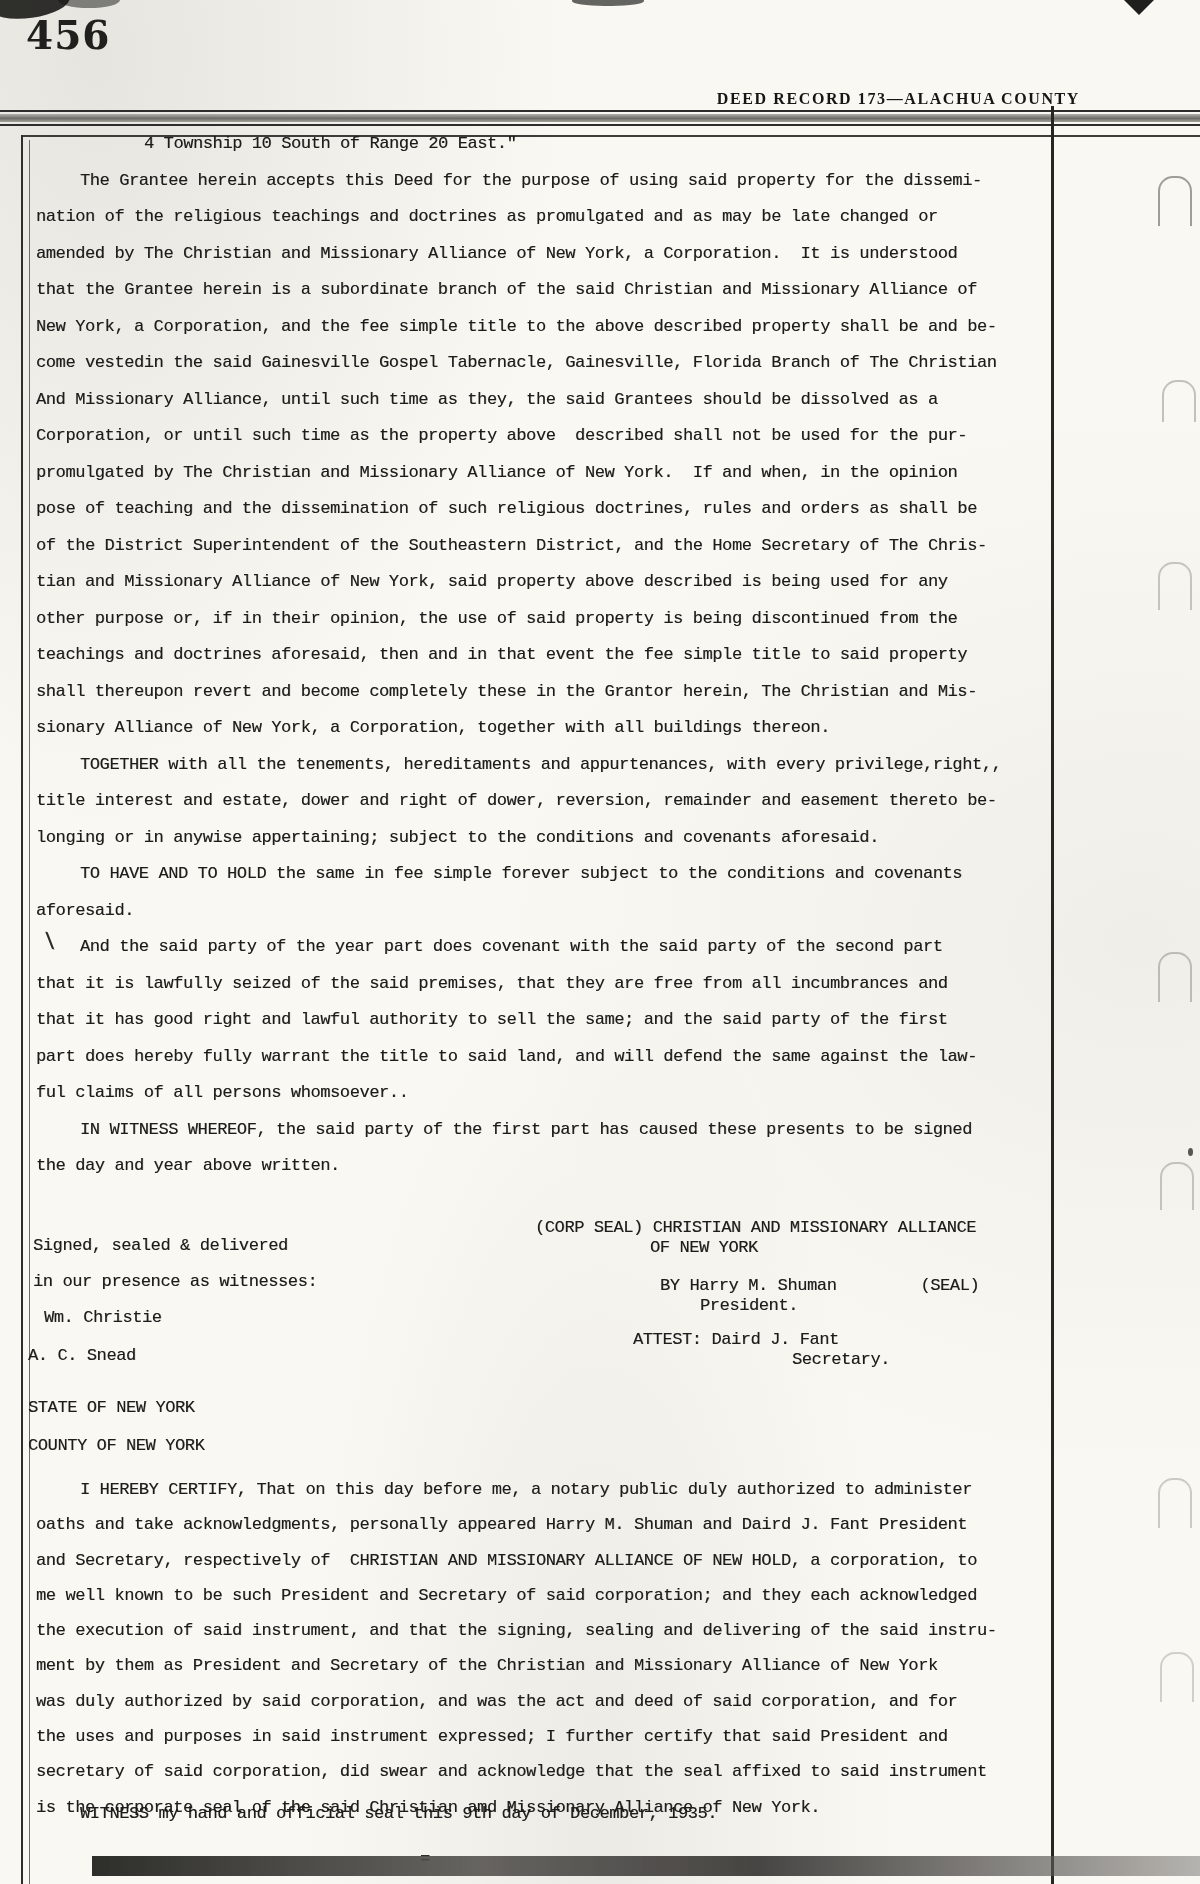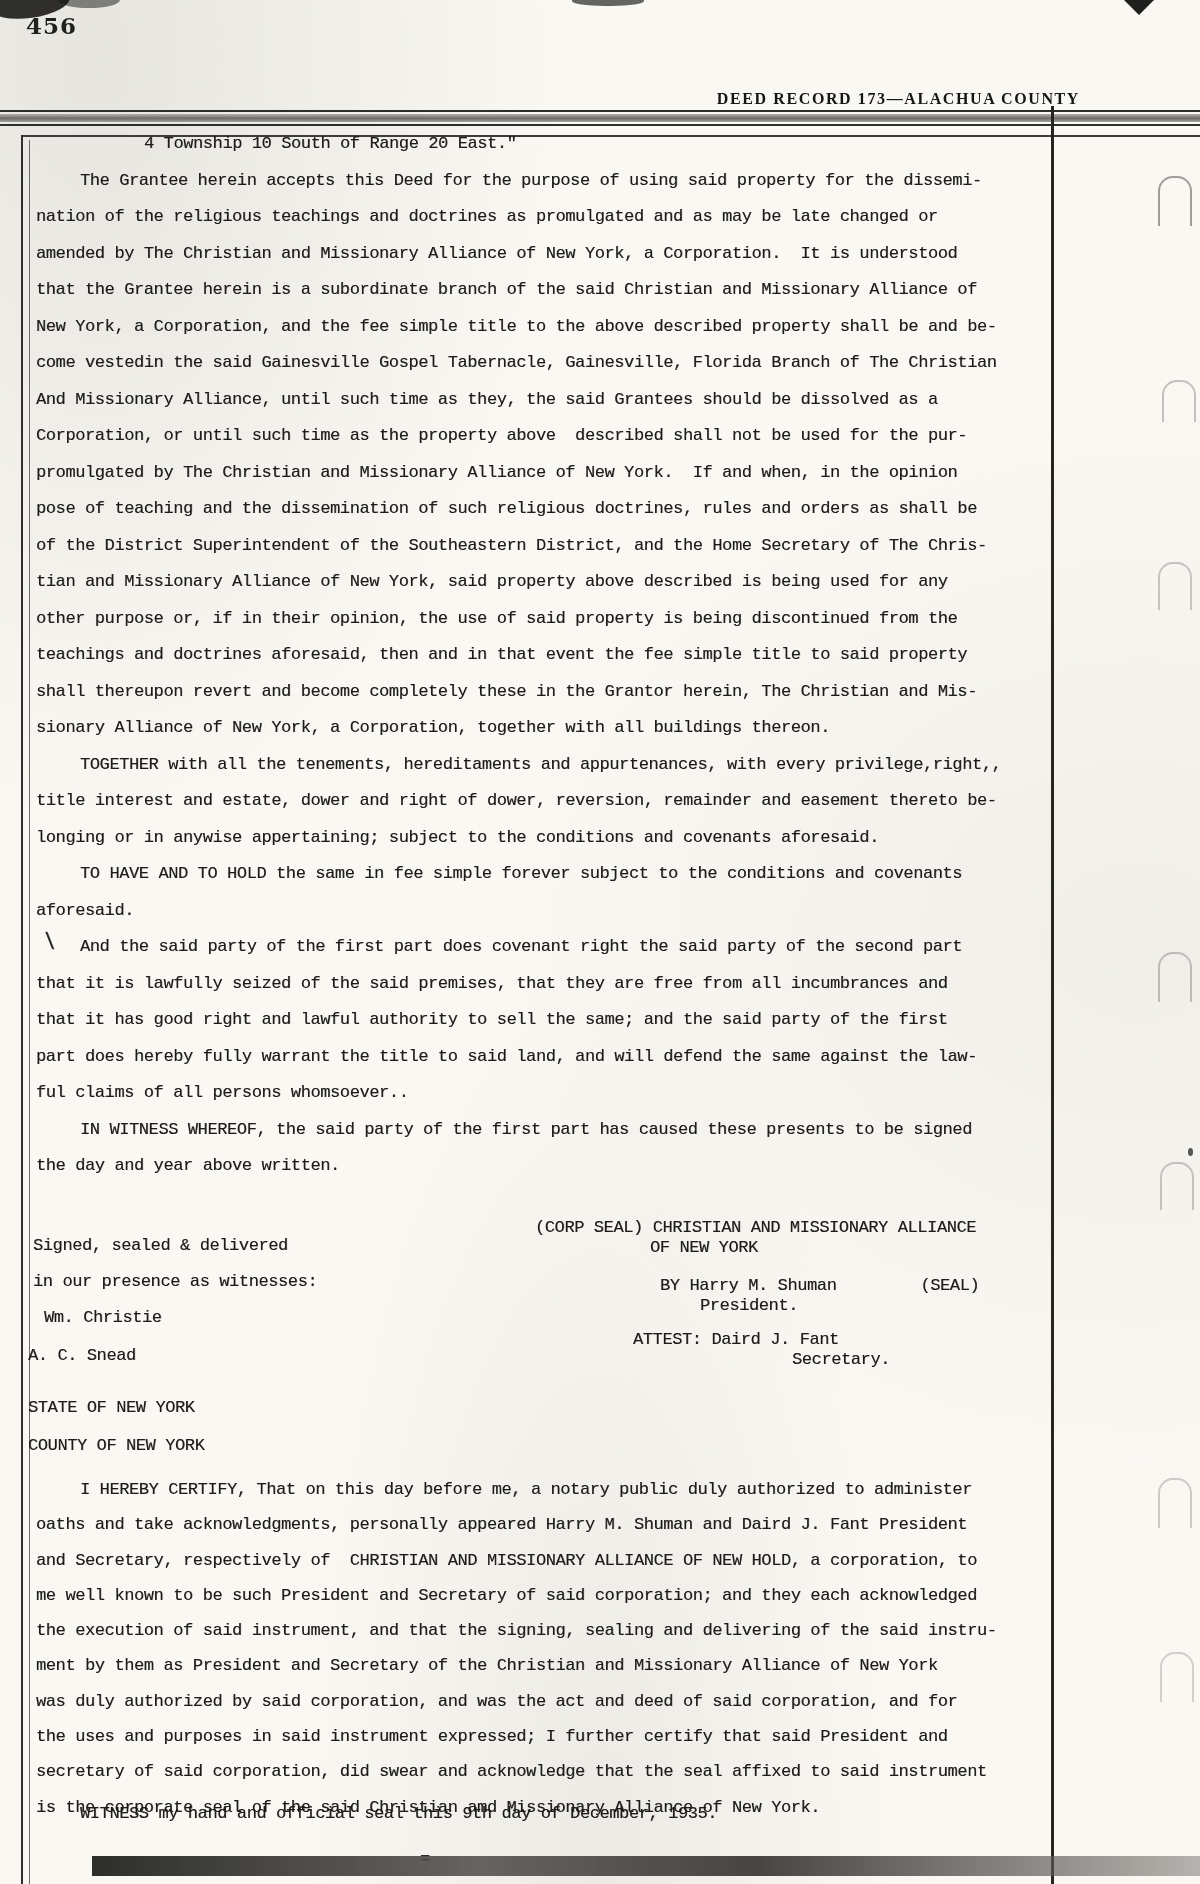--- a/index.html
+++ b/index.html
@@ -8,21 +8,21 @@
     background:#f9f8f3;
     background-image:
       radial-gradient(ellipse at 8% 3%, rgba(60,60,55,0.10), transparent 30%),
       radial-gradient(ellipse at 95% 50%, rgba(80,80,75,0.06), transparent 40%),
       radial-gradient(ellipse at 50% 99%, rgba(70,70,65,0.08), transparent 35%);
     font-family:"Liberation Mono", monospace; color:#1d1c1a;
   }
   .typed { font-size:17px; letter-spacing:-0.4px; white-space:pre;
            text-shadow:0.4px 0.4px 0.3px rgba(25,25,22,0.45); }
   .pagenum { position:absolute; top:12px; left:26px;
-             font-family:"DejaVu Serif", serif; font-weight:700; font-size:23px;
+             font-family:"DejaVu Serif", serif; font-weight:700; font-size:39px;
              letter-spacing:1px; color:#20201e; }
   .hdr { position:absolute; top:50px; left:0; width:1080px; text-align:right;
          font-family:"Liberation Serif", serif; font-weight:700; font-size:16px;
          letter-spacing:1.6px; color:#161614;margin-top:40px; }
   
   .rule-a   { position:absolute; top:110px; left:0; width:100%; height:2px; background:#2d2d2d; }
   .ruleband { position:absolute; top:114px; left:0; width:100%; height:8px;
               background:linear-gradient(180deg,#b3b1ac,#6e6c68 55%,#a5a39e); }
   .rule-b   { position:absolute; top:124px; left:0; width:100%; height:2px; background:#2d2d2d; }
   .rule-c   { position:absolute; top:135px; left:22px; right:0; height:2px; background:#3d3c3a; }
@@ -82,21 +82,21 @@
     <div class="ln typed">tian and Missionary Alliance of New York, said property above described is being used for any</div>
     <div class="ln typed">other purpose or, if in their opinion, the use of said property is being discontinued from the</div>
     <div class="ln typed">teachings and doctrines aforesaid, then and in that event the fee simple title to said property</div>
     <div class="ln typed">shall thereupon revert and become completely these in the Grantor herein, The Christian and Mis-</div>
     <div class="ln typed">sionary Alliance of New York, a Corporation, together with all buildings thereon.</div>
     <div class="ln typed i1">TOGETHER with all the tenements, hereditaments and appurtenances, with every privilege,right,,</div>
     <div class="ln typed">title interest and estate, dower and right of dower, reversion, remainder and easement thereto be-</div>
     <div class="ln typed">longing or in anywise appertaining; subject to the conditions and covenants aforesaid.</div>
     <div class="ln typed i1">TO HAVE AND TO HOLD the same in fee simple forever subject to the conditions and covenants</div>
     <div class="ln typed">aforesaid.</div>
-    <div class="ln typed i1">And the said party of the first part does covenant right the said party of the second part</div>
+    <div class="ln typed i1">And the said party of the year part does covenant with the said party of the second part</div>
     <div class="ln typed">that it is lawfully seized of the said premises, that they are free from all incumbrances and</div>
     <div class="ln typed">that it has good right and lawful authority to sell the same; and the said party of the first</div>
     <div class="ln typed">part does hereby fully warrant the title to said land, and will defend the same against the law-</div>
     <div class="ln typed">ful claims of all persons whomsoever..</div>
     <div class="ln typed i1">IN WITNESS WHEREOF, the said party of the first part has caused these presents to be signed</div>
     <div class="ln typed">the day and year above written.</div>
   </div>
 
   <div class="check typed">\</div>
 

